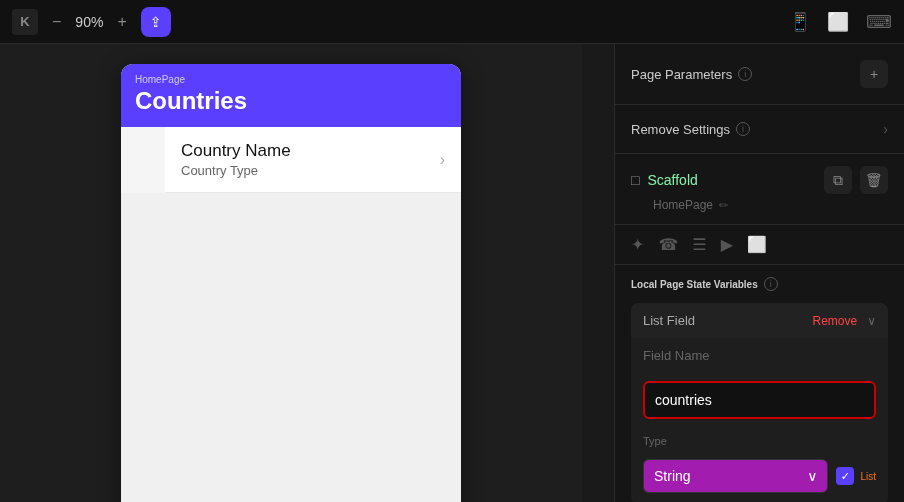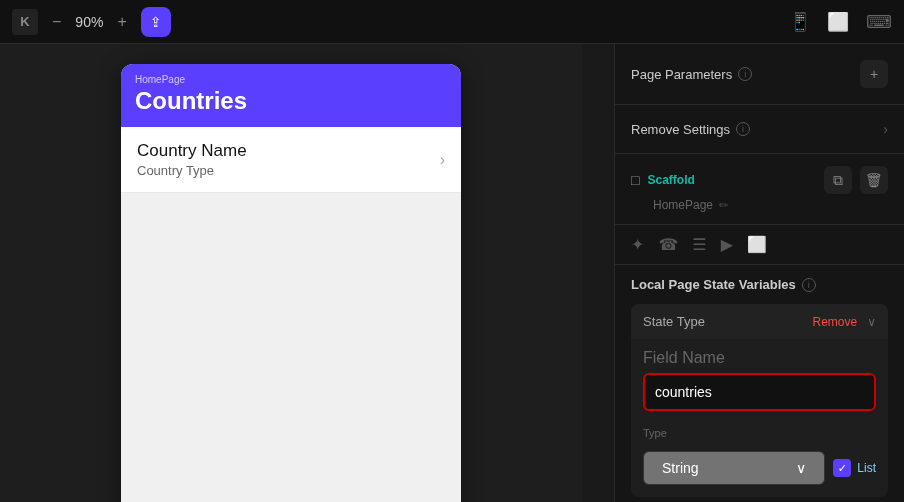--- a/index.html
+++ b/index.html
@@ -96,20 +96,21 @@
       margin-bottom: 2px;
     }
     .phone-header-title {
       font-size: 24px;
       font-weight: 700;
       color: #fff;
     }
     .phone-content {
       background: #f5f5f5;
       flex: 1;
+      padding-left: 44px;
     }
     .phone-list-item {
       background: #fff;
       padding: 14px 16px;
       display: flex;
       align-items: center;
       justify-content: space-between;
       border-bottom: 1px solid #e8e8e8;
     }
     .list-item-text .primary {
@@ -182,23 +183,23 @@
     .scaffold-left {
       display: flex;
       align-items: center;
       gap: 8px;
     }
     .scaffold-icon {
       color: #888;
       font-size: 14px;
     }
     .scaffold-title {
-      font-size: 12px;
-      color: #14b8a6;
-      font-weight: 700;
+      font-size: 14px;
+      color: #86efac;
+      font-weight: 400;
     }
     .scaffold-actions {
       display: flex;
       gap: 8px;
     }
     .scaffold-page {
       display: flex;
       align-items: center;
       gap: 6px;
       margin-top: 4px;
@@ -235,21 +236,21 @@
     .state-section {
       padding: 12px 16px;
     }
     .state-header {
       display: flex;
       align-items: center;
       gap: 6px;
       margin-bottom: 12px;
     }
     .state-header-title {
-      font-size: 13px;
+      font-size: 10px;
       font-weight: 600;
       color: #ccc;
     }
     .info-icon {
       color: #555;
       font-size: 11px;
       border: 1px solid #555;
       border-radius: 50%;
       width: 14px; height: 14px;
       display: flex; align-items: center; justify-content: center;
@@ -287,23 +288,23 @@
     .chevron-down {
       color: #666;
       font-size: 12px;
     }
 
     
     .field-name-section {
       padding: 10px 12px 8px;
     }
     .field-name-label {
-      font-size: 16px;
+      font-size: 13px;
       color: #666;
-      margin-bottom: 6px;
+      margin-bottom: 18px;
     }
     .field-name-input-wrapper {
       border: 2px solid #cc0000;
       border-radius: 6px;
       background: #111;
       padding: 8px 10px;
     }
     .field-name-input {
       background: transparent;
       border: none;
@@ -322,24 +323,24 @@
       color: #666;
       margin-bottom: 12px;
     }
     .type-row {
       display: flex;
       align-items: center;
       gap: 8px;
     }
     .type-select {
       flex: 1;
-      background: #737373;
+      background: #a21caf;
       border: 1px solid #333;
       border-radius: 6px;
-      padding: 8px 18px;
+      padding: 8px 10px;
       color: #fff;
       font-size: 14px;
       display: flex;
       align-items: center;
       justify-content: space-between;
       cursor: pointer;
     }
     .list-checkbox-wrapper {
       display: flex;
       align-items: center;
@@ -348,22 +349,22 @@
     .list-checkbox {
       width: 18px; height: 18px;
       background: #5a3fff;
       border-radius: 4px;
       display: flex; align-items: center; justify-content: center;
       font-size: 11px;
       color: #fff;
       cursor: pointer;
     }
     .list-label {
-      font-size: 12px;
-      color: #7dd3fc;
+      font-size: 10px;
+      color: #f97316;
     }
   </style>
 </head>
 <body>
 
 <div class="toolbar">
   <div class="toolbar-logo">
     <span>K</span>
   </div>
   <span class="toolbar-zoom-minus">−</span>
@@ -448,21 +449,21 @@
     </div>
 
     <div class="state-section">
       <div class="state-header">
         <span class="state-header-title">Local Page State Variables</span>
         <span class="info-icon">i</span>
       </div>
 
       <div class="state-field-card">
         <div class="state-field-header">
-          <span class="state-field-label">State Type</span>
+          <span class="state-field-label">List Field</span>
           <div class="state-field-actions">
             <span class="remove-btn">Remove</span>
             <span class="chevron-down">∨</span>
           </div>
         </div>
 
         <div class="field-name-section">
           <div class="field-name-label">Field Name</div>
           <div class="field-name-input-wrapper">
             <input class="field-name-input" type="text" value="countries" style="">

